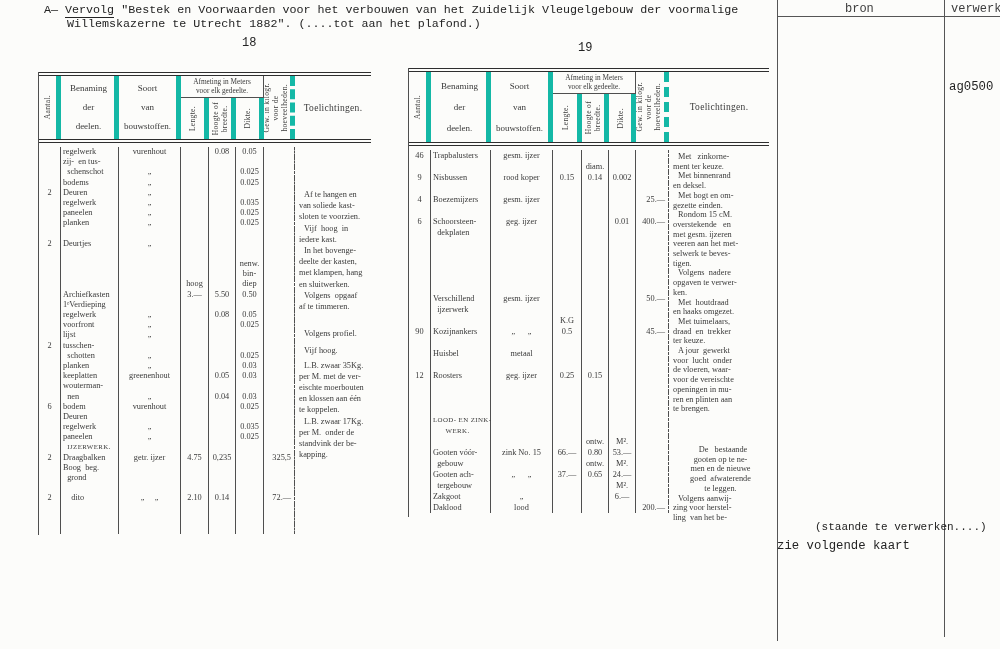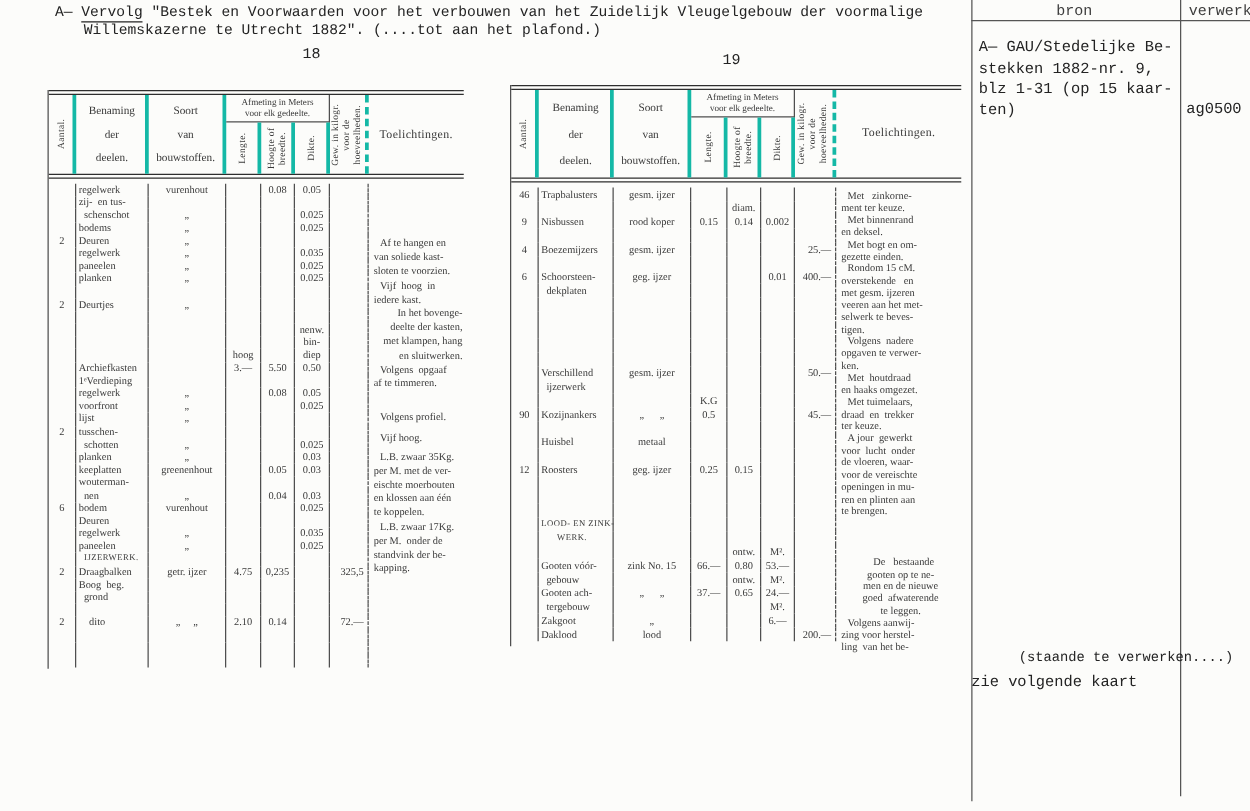--- a/index.html
+++ b/index.html
@@ -16,21 +16,21 @@
   .p19{left:578px;top:41px;}
 
   
   .table{position:absolute;border-left:1px solid #4f4f4f;}
   .t-left{left:38px;top:72px;width:332px;}
   .t-right{left:408px;top:68px;width:360px;}
   .dbl{height:4px;border-top:1px solid #2e2e2e;border-bottom:1px solid #2e2e2e;box-sizing:border-box;}
   .thead{display:flex;}
   .t-left .thead{height:63px;}
   .t-right .thead{height:70px;}
-  .hc,.mc{box-sizing:border-box;border-right:3px solid #14b8a6;display:flex;
+  .hc,.mc{box-sizing:border-box;border-right:5px solid #14b8a6;display:flex;
           align-items:center;justify-content:center;overflow:hidden;}
   .hgroup{box-sizing:border-box;width:83px;display:flex;flex-direction:column;}
   .measure-top{box-sizing:border-box;border-right:1px solid #4f4f4f;border-bottom:1px solid #4f4f4f;
                font-size:7.3px;line-height:8.5px;text-align:center;white-space:pre-line;padding-top:2px;height:22px;}
   .measure-bottom{flex:1;display:flex;}
   .stack{white-space:pre-line;text-align:center;font-size:9px;}
   .t-left .stack{line-height:19px;}
   .t-right .stack{line-height:21px;}
   .vtext{writing-mode:vertical-rl;transform:rotate(180deg);white-space:pre-line;
          text-align:center;font-size:7.6px;line-height:9px;letter-spacing:0.3px;}
@@ -473,21 +473,21 @@
           <div class="tcell c4"></div>
           <div class="tcell c5"></div>
           <div class="tcell c6"></div>
         </div>
         <div class="tnotes">
           <div class="note" style="margin-top: 42px;">Af te hangen en
 van soliede kast-
 sloten te voorzien.</div>
           <div class="note" style="margin-top: 0px;">Vijf  hoog  in
 iedere kast.</div>
-          <div class="note" style="margin-top: 0px; text-align: right;">In het bovenge-
+          <div class="note" style="margin-top: 0px;">In het bovenge-
 deelte der kasten,
 met klampen, hang
 en sluitwerken.</div>
           <div class="note" style="margin-top: 0px;">Volgens  opgaaf
 af te timmeren.</div>
           <div class="note" style="margin-top: 16px;">Volgens profiel.</div>
           <div class="note" style="margin-top: 6px;">Vijf hoog.</div>
           <div class="note" style="margin-top: 3px;">L.B. zwaar 35Kg.
 per M. met de ver-
 eischte moerbouten
@@ -879,21 +879,17 @@
 ling  van het be-</div>
         </div>
       </div>
   </div>
 
   <div class="vline vl1"></div>
   <div class="vline vl2"></div>
   <div class="hline"></div>
   <div class="typed bron-label">bron</div>
   <div class="typed verwerk-label">verwerkt</div>
-  <div class="typed bron-text">A— GAU/Stedelijke Be-
-stekken 1882-nr. 9,
-blz 1-31 (op 15 kaar-
-ten)</div>
   <div class="typed verwerk-code">ag0500</div>
   <div class="typed side-note1">(staande te verwerken....)</div>
   <div class="typed side-note2">zie volgende kaart</div>
 
 </div>
 
 </body></html>

